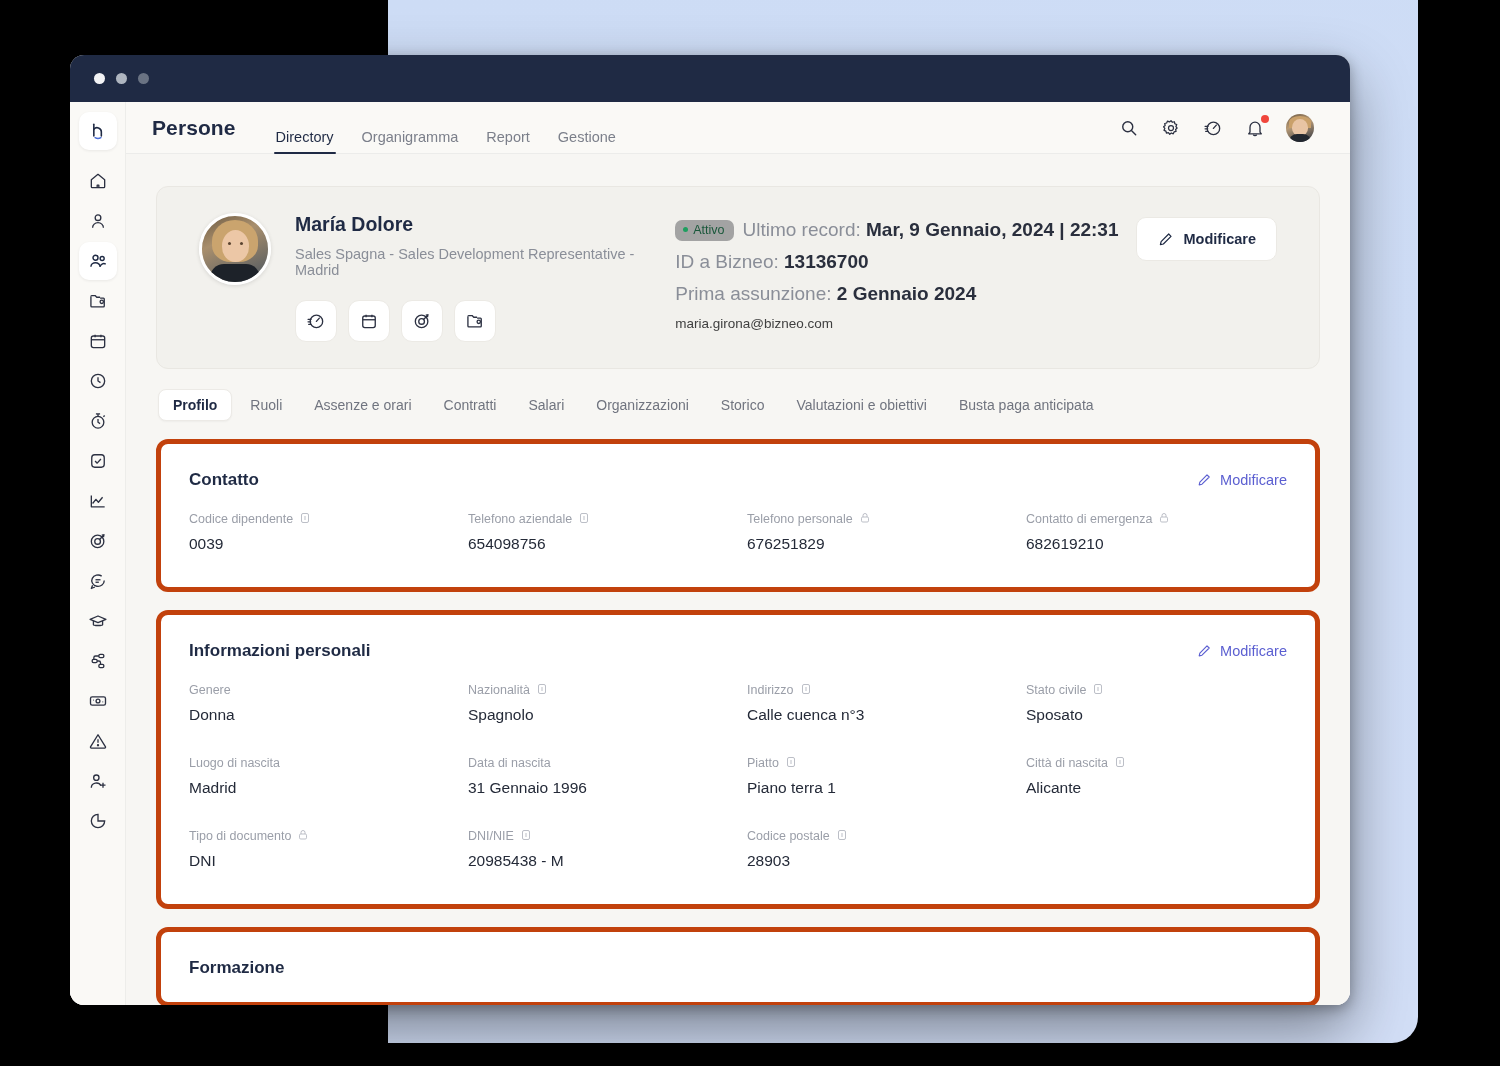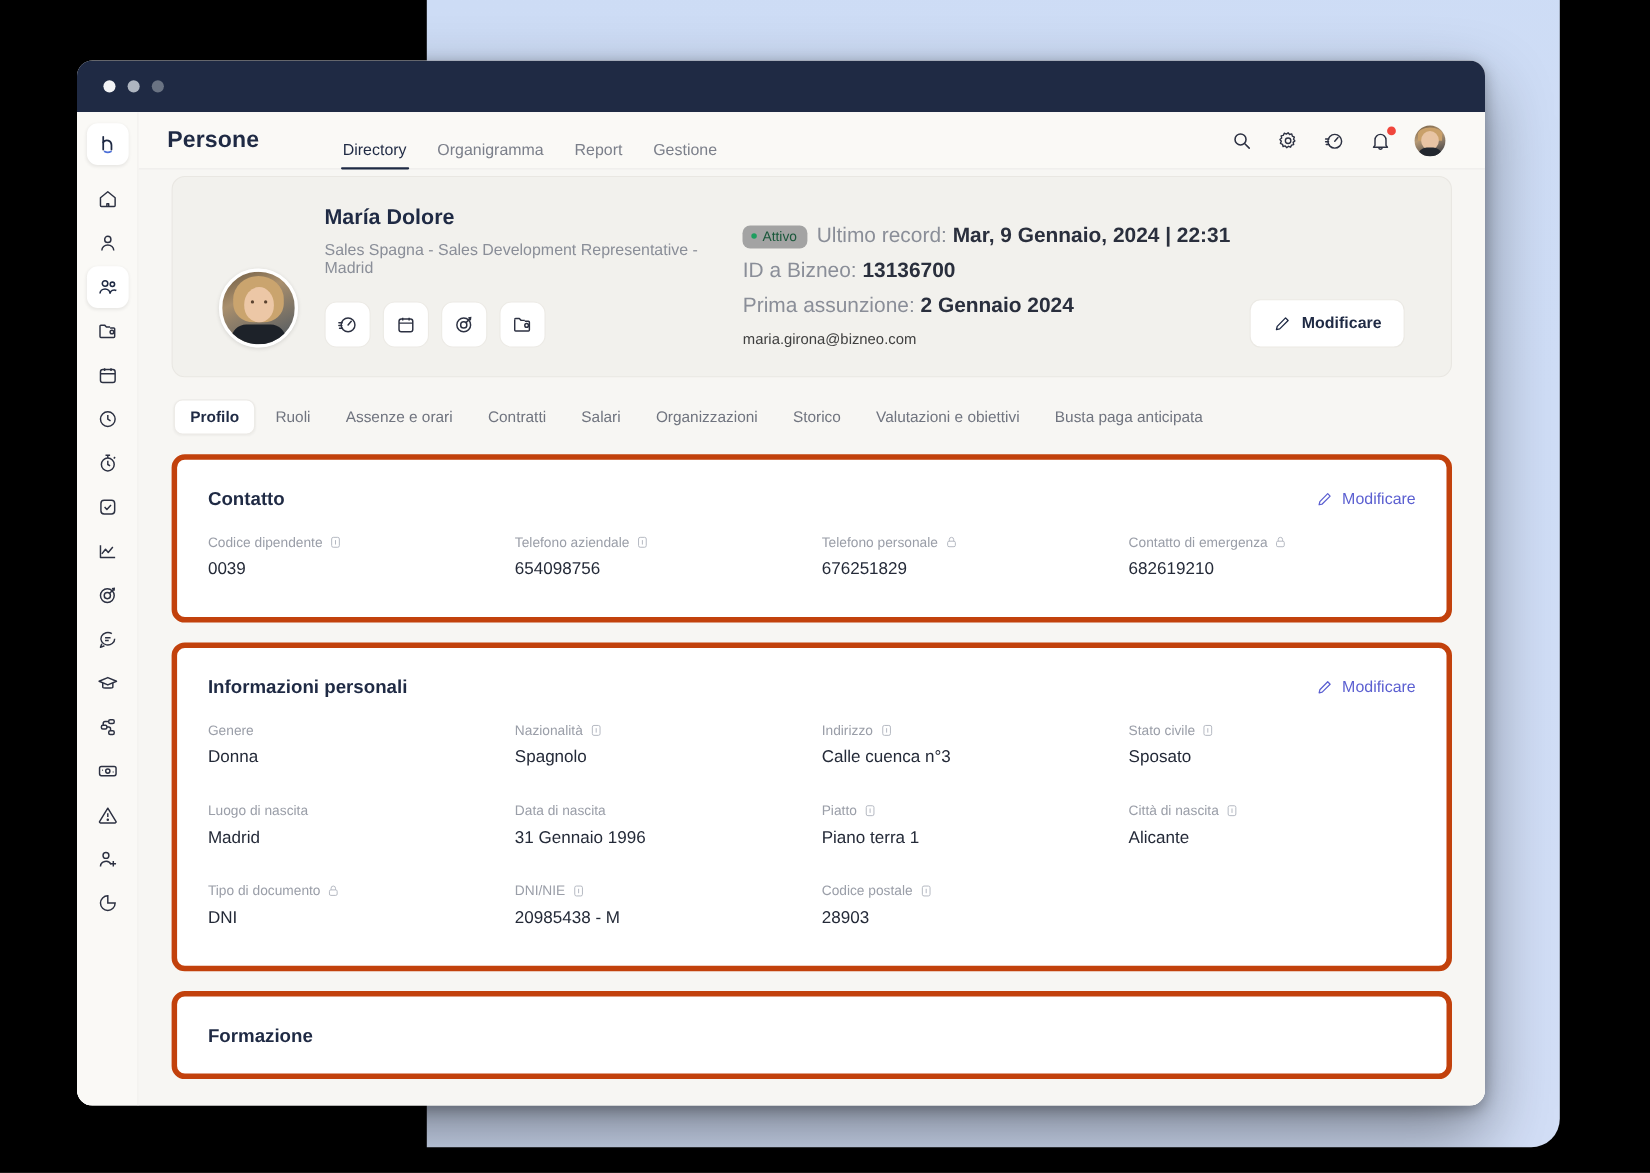--- a/index.html
+++ b/index.html
@@ -51,21 +51,21 @@
   }
   .side-btn.logo { background: #ffffff; box-shadow: 0 1px 3px rgba(0,0,0,.07); margin-bottom: 10px; }
   .side-btn.active { background: #ffffff; box-shadow: 0 1px 3px rgba(0,0,0,.07); }
   .side-btn svg { width: 20px; height: 20px; }
 
   
   .content { flex: 1 1 auto; background: #f7f6f3; overflow: hidden; position: relative; }
 
   .topbar {
     height: 52px; background: #faf9f6; display: flex; align-items: center;
-    padding: 0 36px 0 26px; border-bottom: 1px solid #ececea; gap: 36px;
+    padding: 0 36px 0 26px; border-bottom: 1px solid #ececea;
   }
   .app-title { font-size: 21px; font-weight: bold; color: #1f2a44; letter-spacing: .1px; }
   .nav { display: flex; align-items: center; gap: 0px; margin-left: 26px; height: 52px; margin-top: 18px; }
   .nav-item {
     font-size: 14.5px; color: #7b7f8a; padding: 0 14px; height: 52px;
     display: flex; align-items: center; position: relative;
   }
   .nav-item.active { color: #1f2a44; }
   .nav-item.active::after {
     content: ""; position: absolute; left: 12px; right: 12px; bottom: 9px;
@@ -81,22 +81,22 @@
     position: relative;
   }
   .avatar-sm .face { position: absolute; left: 6px; top: 5px; width: 16px; height: 17px; border-radius: 50% 50% 46% 46%; background: #e8c4a4; }
   .avatar-sm .hair { position: absolute; left: 3px; top: 2px; width: 22px; height: 12px; border-radius: 50% 50% 0 0; background: #c9a06a; }
   .avatar-sm .body { position: absolute; left: 3px; bottom: 0; width: 22px; height: 8px; border-radius: 8px 8px 0 0; background: #22272f; }
 
   .scroll-area { height: calc(100% - 52px); overflow: hidden; padding: 0 30px; }
 
   
   .profile-card {
-    margin-top: 6px; background: #f2f1ed; border: 1px solid #e9e7e2;
-    border-radius: 12px; padding: 26px 42px; display: flex; align-items: flex-end;
+    margin-top: 32px; background: #f2f1ed; border: 1px solid #e9e7e2;
+    border-radius: 12px; padding: 26px 42px; display: flex; align-items: flex-start;
   }
   .avatar-lg {
     width: 72px; height: 72px; border-radius: 50%; overflow: hidden; flex: 0 0 72px;
     border: 3px solid #ffffff; box-shadow: 0 1px 4px rgba(0,0,0,.12);
     position: relative; background: linear-gradient(155deg,#6d5a42 0%,#a98f6d 35%,#4a5560 100%);
   }
   .avatar-lg .hair { position: absolute; left: 10px; top: 4px; width: 46px; height: 42px; border-radius: 50% 50% 40% 40%; background: #caa46e; }
   .avatar-lg .face { position: absolute; left: 20px; top: 14px; width: 27px; height: 32px; border-radius: 50% 50% 48% 48%; background: #ecc7a6; }
   .avatar-lg .eyeL { position: absolute; left: 26px; top: 26px; width: 3px; height: 3px; border-radius: 50%; background: #5a4330; }
   .avatar-lg .eyeR { position: absolute; left: 38px; top: 26px; width: 3px; height: 3px; border-radius: 50%; background: #5a4330; }
@@ -146,21 +146,21 @@
   .panel-title { font-size: 17px; font-weight: bold; color: #1f2a44; }
   .panel-edit {
     margin-left: auto; display: flex; align-items: center; gap: 8px;
     font-size: 14.5px; color: #5b5fd1;
   }
   .panel-edit svg { width: 16px; height: 16px; }
 
   .grid4 { display: grid; grid-template-columns: repeat(4, 1fr); column-gap: 18px; row-gap: 0; margin-top: 22px; }
   .fld { padding-bottom: 4px; }
   .fld-label {
-    font-size: 12.5px; color: #9a9ea8; display: flex; align-items: center; gap: 6px;
+    font-size: 12.5px; color: #9a9ea8; display: flex; align-items: flex-start; gap: 6px;
     white-space: nowrap;
   }
   .fld-label svg { width: 12px; height: 12px; flex: 0 0 12px; color: #b4b8c1; }
   .fld-value { font-size: 15.5px; color: #242a38; margin-top: 9px; }
   .row-gap { height: 28px; }
 </style>
 </head>
 <body>
 
 <div id="root">

